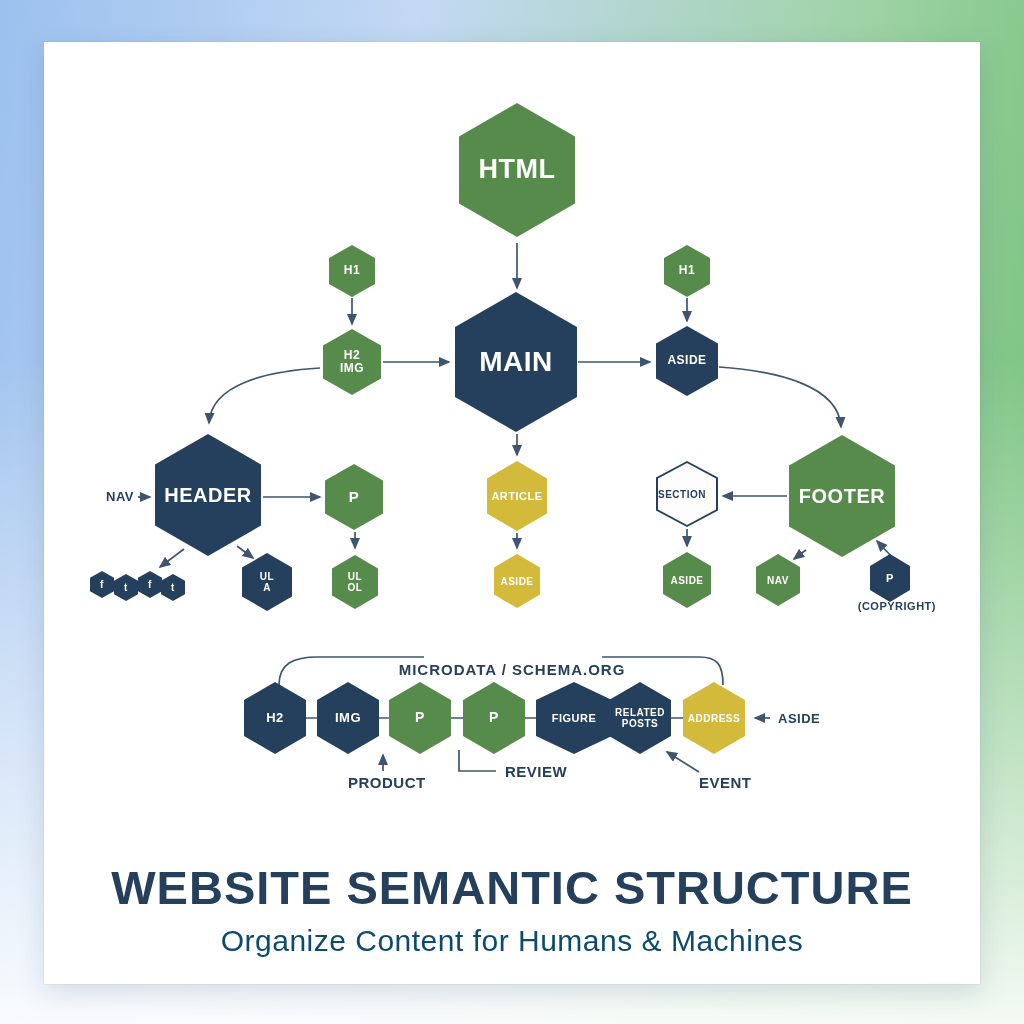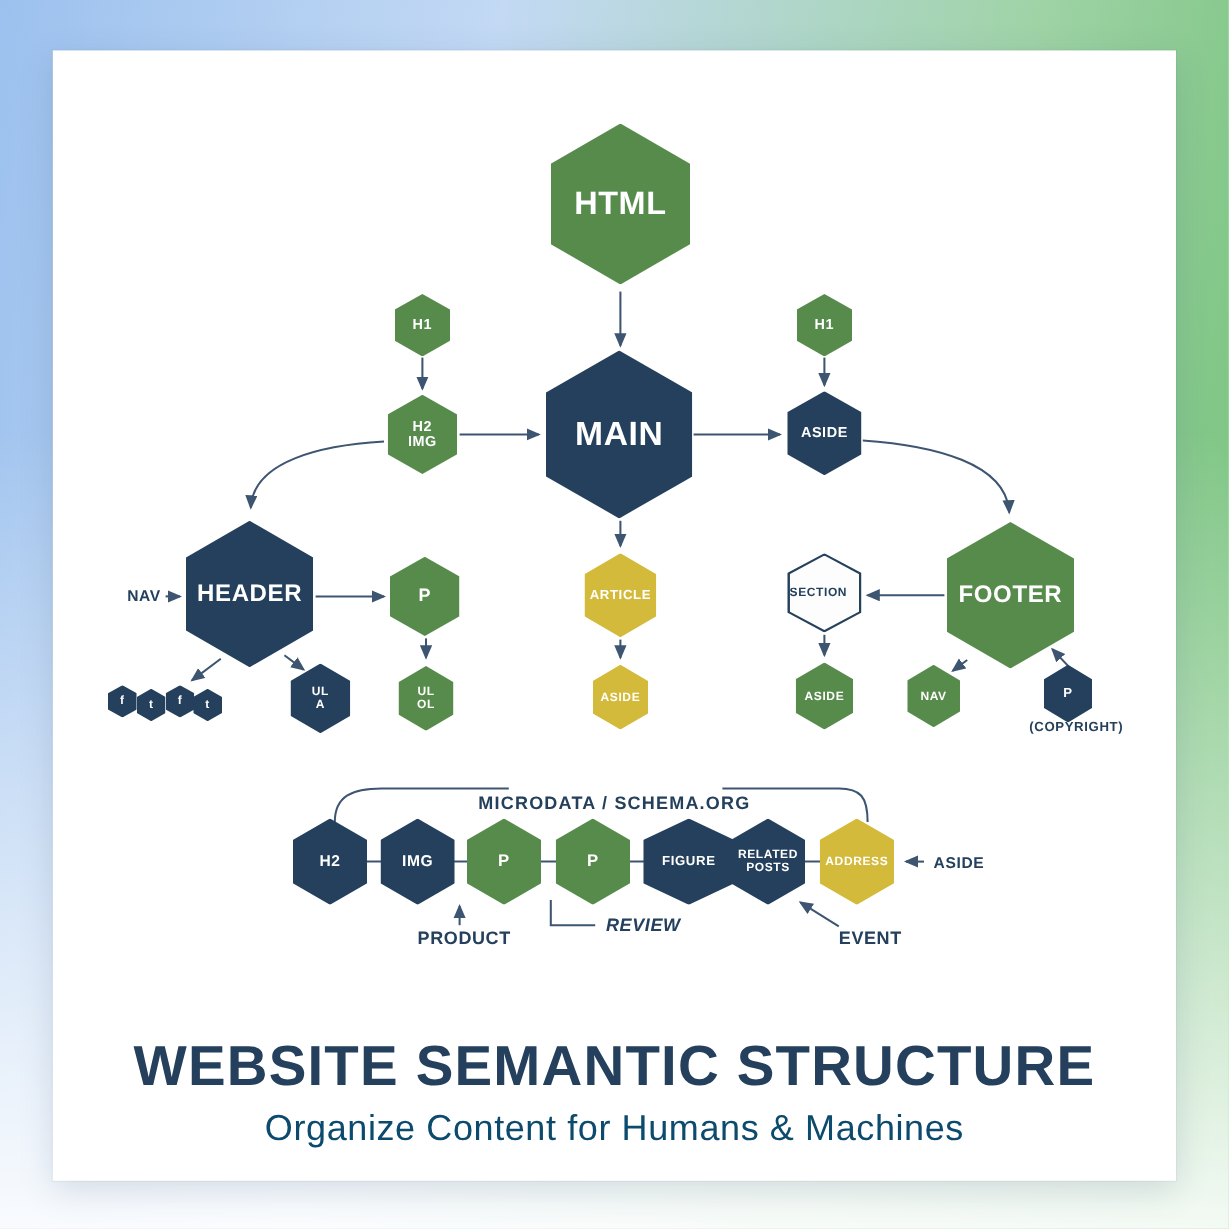--- a/index.html
+++ b/index.html
@@ -197,19 +197,19 @@
       <div>RELATED</div>
       <div>POSTS</div>
     </div>
   </div>
   <div class="hex gold" style="left:683px;top:682px;width:62px;height:72px;font-size:10px;">
     <span>ADDRESS</span>
   </div>
 
   <div class="lbl" style="left:778px;top:711px;font-size:13px;">ASIDE</div>
   <div class="lbl" style="left:348px;top:774px;font-size:15px;">PRODUCT</div>
-  <div class="lbl" style="left:505px;top:763px;font-size:15px;font-style:italic;">REVIEW</div>
+  <div class="lbl" style="left:505px;top:763px;font-size:15px;">REVIEW</div>
   <div class="lbl" style="left:699px;top:774px;font-size:15px;">EVENT</div>
 
   <div class="center-text page-title" style="top:860px;">WEBSITE SEMANTIC STRUCTURE</div>
   <div class="center-text page-subtitle" style="top:924px;">Organize Content for Humans &amp; Machines</div>
 
 </div>
 
 </body></html>

